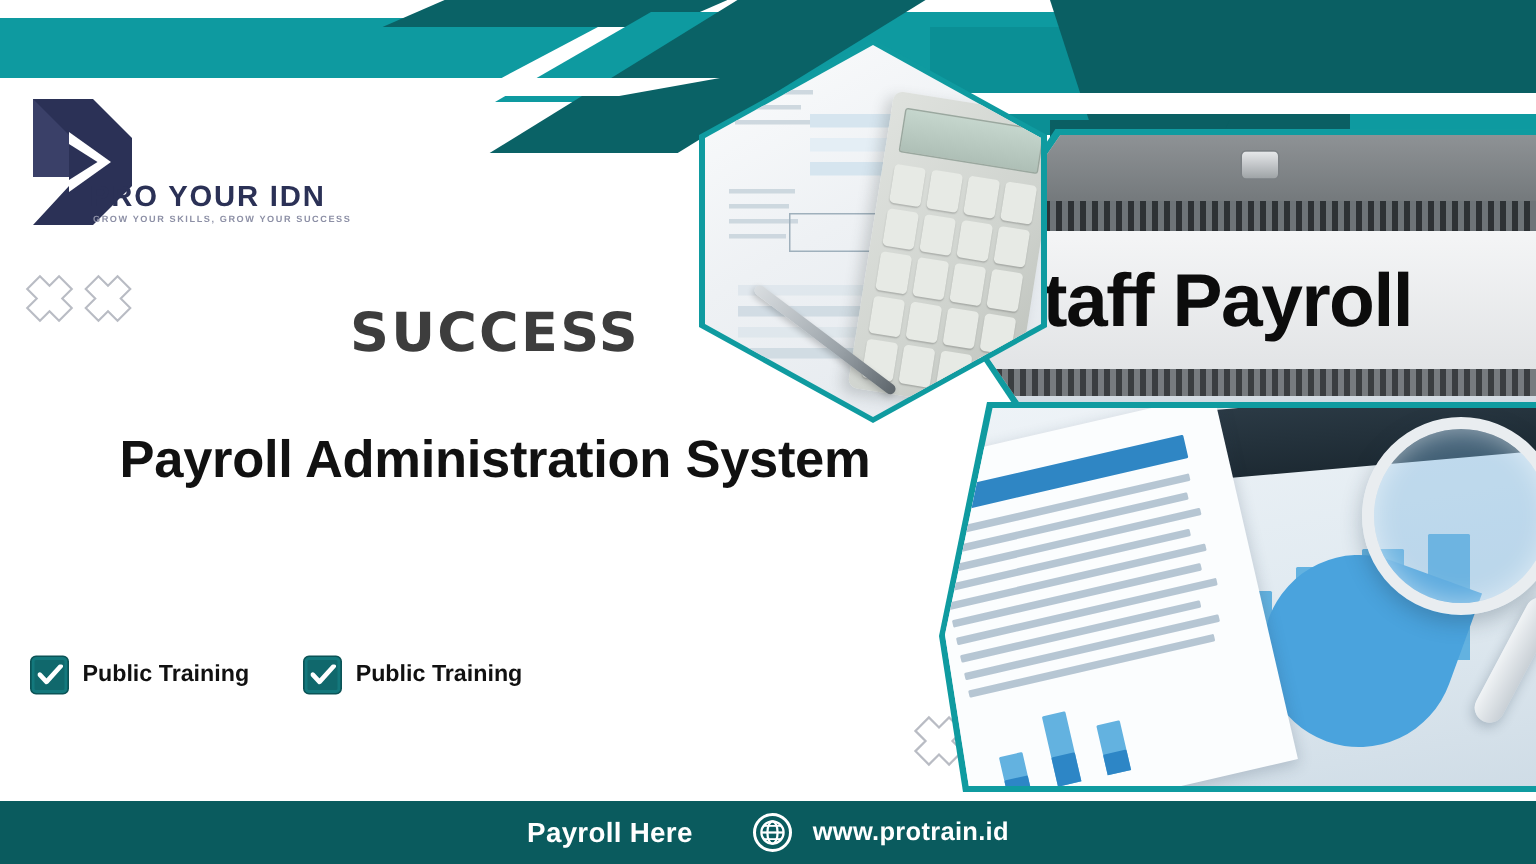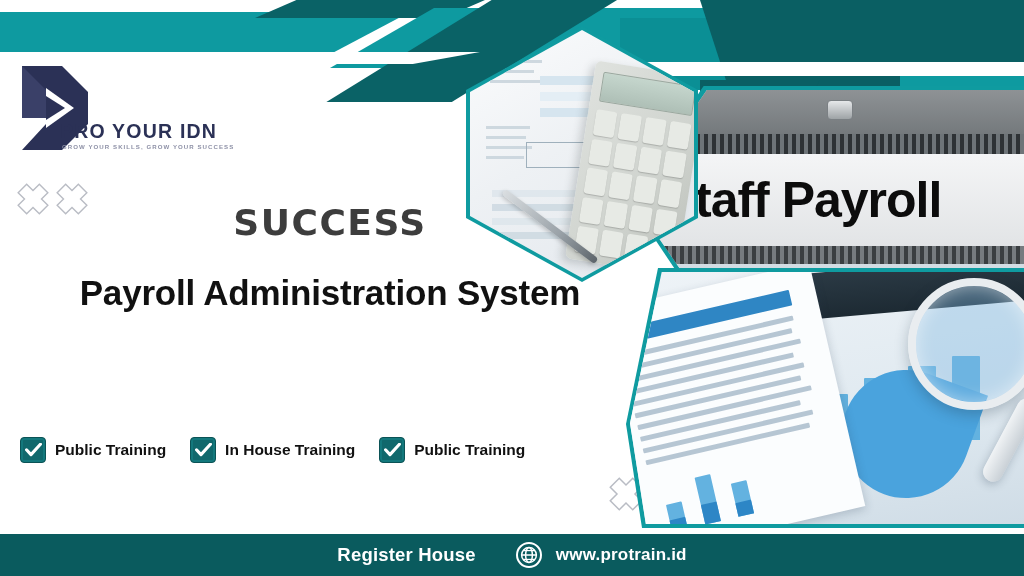--- a/index.html
+++ b/index.html
@@ -91,29 +91,29 @@
   }
 
   
   .headline { position:absolute; left:0; top:205px; width:660px; text-align:center; }
   .kicker {
     font-size:36px; font-weight:bold; letter-spacing:1.5px;
     color:#3d3d3d; line-height:1;
     font-family:"DejaVu Sans", sans-serif;
   }
   .title {
-    margin-top:30px;
+    margin-top:44px;
     font-size:35px; font-weight:bold; color:#111;
     line-height:1.28; letter-spacing:-0.2px;
   }
 
   
   .check-row {
     position:absolute; left:20px; top:437px;
-    display:flex; align-items:flex-start; gap:24px;
+    display:flex; align-items:flex-start; gap:36px;
   }
   .check-item { display:flex; align-items:center; gap:9px; }
   .cbox {
     width:26px; height:26px; border-radius:4px;
     background:#10686c; border:1px solid #0b5356;
     display:flex; align-items:center; justify-content:center;
     flex:0 0 auto;
     box-shadow:inset 0 0 0 2px #13787c;
   }
   .cbox svg { display:block; }
@@ -329,28 +329,20 @@
   </div>
 
   <div class="check-row">
     <div class="check-item">
       <span class="cbox">
         <svg width="17" height="14" viewBox="0 0 17 14">
             <path d="M1.5 6.8 L6 11.6 L15.4 1.2" fill="none" stroke="#ffffff" stroke-width="3.1" stroke-linecap="round" stroke-linejoin="round"></path>
           </svg>
       </span>
       <span class="clabel">Public Training</span>
-    </div>
-    <div class="check-item">
-      <span class="cbox">
-        <svg width="17" height="14" viewBox="0 0 17 14">
-            <path d="M1.5 6.8 L6 11.6 L15.4 1.2" fill="none" stroke="#ffffff" stroke-width="3.1" stroke-linecap="round" stroke-linejoin="round"></path>
-          </svg>
-      </span>
-      <span class="clabel">In House Training</span>
     </div>
     <div class="check-item">
       <span class="cbox">
         <svg width="17" height="14" viewBox="0 0 17 14">
             <path d="M1.5 6.8 L6 11.6 L15.4 1.2" fill="none" stroke="#ffffff" stroke-width="3.1" stroke-linecap="round" stroke-linejoin="round"></path>
           </svg>
       </span>
       <span class="clabel">Public Training</span>
     </div>
   </div>
@@ -465,21 +457,21 @@
             <div class="ckey"></div>
             <div class="ckey"></div>
             <div class="ckey"></div>
         </div>
       </div>
       <div class="pen"></div>
     </div>
   </div>
 
   <div class="footer">
-    <div class="footer-text">Register House</div>
+    <div class="footer-text">Payroll Here</div>
     <div class="footer-right">
       <span class="globe">
         <svg width="26" height="26" viewBox="0 0 26 26">
           <circle cx="13" cy="13" r="12" fill="none" stroke="#ffffff" stroke-width="2"></circle>
           <circle cx="13" cy="13" r="7.4" fill="none" stroke="#ffffff" stroke-width="1.5"></circle>
           <ellipse cx="13" cy="13" rx="3.4" ry="7.4" fill="none" stroke="#ffffff" stroke-width="1.5"></ellipse>
           <line x1="5.6" y1="13" x2="20.4" y2="13" stroke="#ffffff" stroke-width="1.5"></line>
           <line x1="7" y1="8.6" x2="19" y2="8.6" stroke="#ffffff" stroke-width="1.2"></line>
           <line x1="7" y1="17.4" x2="19" y2="17.4" stroke="#ffffff" stroke-width="1.2"></line>
         </svg>

